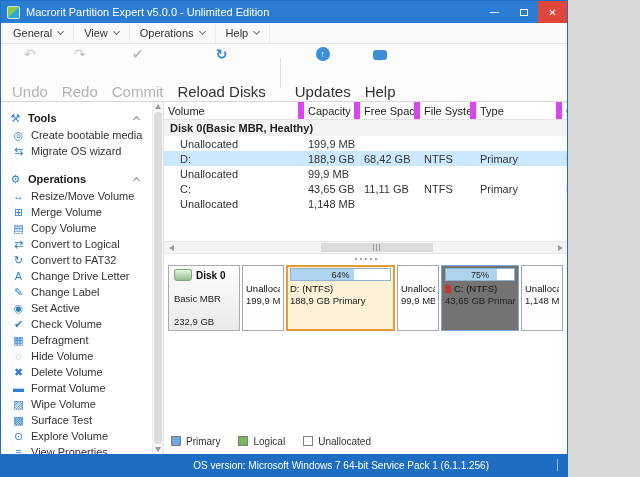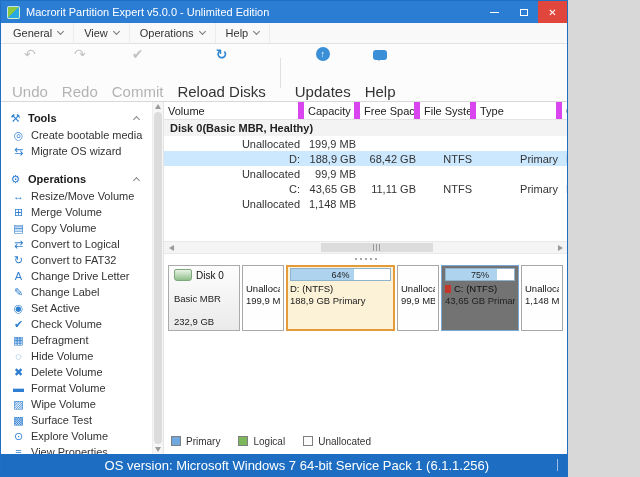--- a/index.html
+++ b/index.html
@@ -54,21 +54,21 @@
   
   .main{flex:1;display:flex;flex-direction:column;min-width:0;background:#fff;}
   .vol-header{display:flex;flex:0 0 18px;border-bottom:1px solid #e4e4e4;align-items:stretch;color:#222;}
   .vh-cell{padding:0 4px;display:flex;align-items:center;border-right:6px solid #d946ef;overflow:hidden;white-space:nowrap;}
   .w-vol{flex:0 0 140px;}
   .w-cap{flex:0 0 56px;}
   .w-free{flex:0 0 60px;}
   .w-fs{flex:0 0 56px;}
   .w-type{flex:0 0 86px;}
   .w-status{flex:1;}
-  .vol-rows{flex:0 0 121px;text-align:right;}
+  .vol-rows{flex:0 0 121px;}
   .group-row{display:flex;align-items:center;height:16px;background:#f3f3f3;font-weight:bold;padding-left:6px;color:#222;}
   .vol-row{display:flex;height:15px;align-items:center;}
   .vol-row.selected{background:#cce8ff;}
   .vr-cell{padding:0 4px;overflow:hidden;white-space:nowrap;}
   .vr-cell.first{padding-left:16px;}
 
   
   .hscroll{flex:0 0 13px;background:#f4f4f4;border-top:1px solid #e9e9e9;border-bottom:1px solid #e9e9e9;display:flex;align-items:center;}
   .h-arrow{width:14px;height:100%;display:flex;align-items:center;justify-content:center;}
   .arr.left{border-right:5px solid #9a9a9a;border-left:0;}
@@ -80,41 +80,41 @@
   
   .splitter{flex:0 0 9px;display:flex;align-items:center;justify-content:center;}
   .dots{display:flex;gap:3px;}
   .dots i{width:2px;height:2px;border-radius:50%;background:#8a8a8a;display:block;}
 
   
   .diskmap{flex:0 0 54px;display:flex;gap:2px;padding:2px 4px;}
   .disk-box{flex:0 0 72px;border:1px solid #ababab;background:linear-gradient(#fdfdfd,#eaeaea);padding:3px 5px;font-size:10px;}
   .d-row{display:flex;align-items:center;gap:4px;}
   .disk-icon{width:18px;height:12px;border-radius:2px 2px 3px 3px;background:linear-gradient(#e8f3e4,#8fbf8a);border:1px solid #7da87a;}
-  .disk-name{font-weight:normal;font-size:10px;color:#111;}
+  .disk-name{font-weight:bold;font-size:10px;color:#111;}
   .disk-line{font-size:9.5px;color:#222;margin-top:12px;}
   .part{border:1px solid #a8a8a8;background:#fefefe;font-size:9.5px;padding:2px 3px;overflow:hidden;}
   .part.unalloc{flex:0 0 42px;padding-top:17px;}
   .pbar{height:13px;border:1px solid #8fb2cd;background:#fff;position:relative;margin-bottom:2px;padding-left:40px;}
   .pfill{position:absolute;left:0;top:0;bottom:0;background:#aed3ee;}
   .ppct{position:absolute;left:0;top:0;right:0;bottom:0;display:flex;align-items:center;justify-content:center;font-size:9px;color:#222;}
   .plabel{white-space:nowrap;overflow:hidden;font-size:9.5px;display:flex;align-items:center;gap:3px;color:#111;}
   .psize{white-space:nowrap;overflow:hidden;font-size:9.5px;margin-top:1px;color:#222;}
   .part.d-part{flex:1;border:2px solid #e49c3a;background:#fcf2d7;padding:1px 2px;}
   .part.c-part{flex:0 0 78px;border-color:#7aa7d4;background:#737373;}
   .sys-icon{width:6px;height:8px;background:#c2392b;display:inline-block;flex:0 0 auto;}
   .map-spacer{flex:1;}
 
   
   .legend{flex:0 0 18px;display:flex;align-items:center;gap:18px;padding-left:7px;font-size:10px;margin-bottom:4px;color:#333;}
   .lg{display:flex;align-items:center;gap:5px;}
   .lg-swatch{width:10px;height:10px;border:1px solid #7f7f7f;}
 
   
-  .statusbar{flex:0 0 22px;background:#1d6ec2;color:#fff;display:flex;align-items:center;justify-content:flex-end;padding-right:78px;font-size:13px;position:relative;}
+  .statusbar{flex:0 0 22px;background:#1d6ec2;color:#fff;display:flex;align-items:center;justify-content:flex-end;padding-right:78px;font-size:10px;position:relative;}
   .sb-sep{position:absolute;right:9px;top:5px;bottom:5px;width:1px;background:rgba(255,255,255,.55);}
 </style>
 </head>
 <body>
 
 <div class="window">
 
   <div class="titlebar">
     <span class="app-icon"></span>
     <span class="title">Macrorit Partition Expert v5.0.0 - Unlimited Edition</span>

